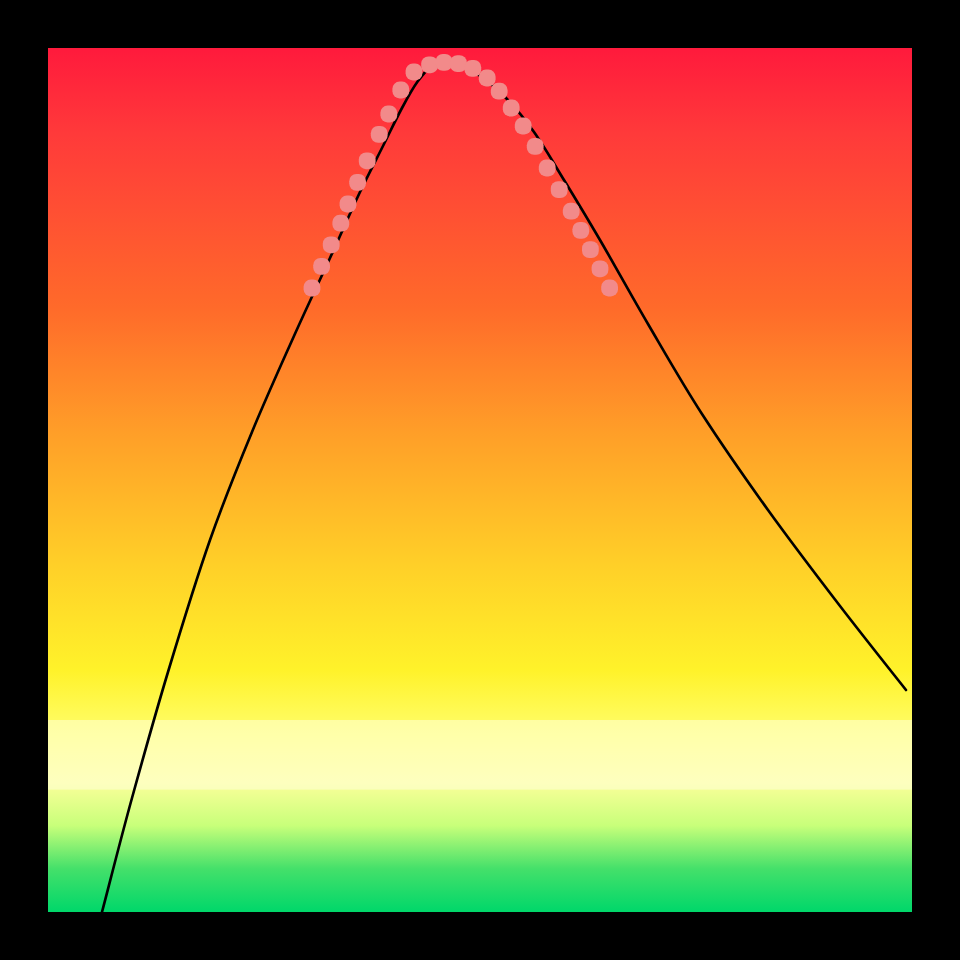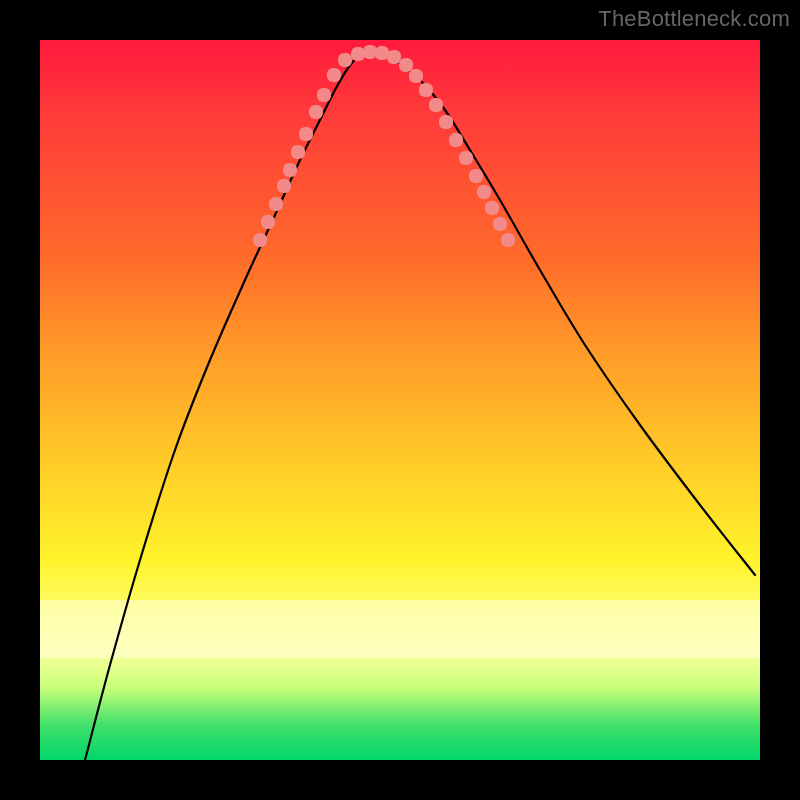--- a/index.html
+++ b/index.html
@@ -65,21 +65,20 @@
   }
   svg.curve {
     position: absolute;
     inset: 0;
   }
 </style>
 </head>
 <body>
 
 <div class="frame">
-  <div class="watermark">TheBottleneck.com</div>
 
   <div class="plot-area">
     <div class="gradient"></div>
     <div class="pale-band"></div>
 
     <svg class="curve" viewBox="0 0 720 720" preserveAspectRatio="none">
       <path id="curve-path" fill="none" stroke="#000" stroke-width="2.2" stroke-linecap="round" stroke-linejoin="round" d="M 45 720 C 49.2 704.2, 60.8 658.3, 70 625 C 79.2 591.7, 89.2 555.8, 100 520 C 110.8 484.2, 123.3 443.3, 135 410 C 146.7 376.7, 158.3 348.3, 170 320 C 181.7 291.7, 194.2 264.2, 205 240 C 215.8 215.8, 225.8 195.0, 235 175 C 244.2 155.0, 252.5 135.8, 260 120 C 267.5 104.2, 274.2 91.7, 280 80 C 285.8 68.3, 290.3 58.7, 295 50 C 299.7 41.3, 303.8 33.8, 308 28 C 312.2 22.2, 315.5 17.7, 320 15 C 324.5 12.3, 329.2 11.2, 335 12 C 340.8 12.8, 347.5 15.3, 355 20 C 362.5 24.7, 371.7 31.7, 380 40 C 388.3 48.3, 396.7 58.3, 405 70 C 413.3 81.7, 420.8 95.0, 430 110 C 439.2 125.0, 448.3 140.0, 460 160 C 471.7 180.0, 485.8 205.8, 500 230 C 514.2 254.2, 528.3 279.2, 545 305 C 561.7 330.8, 580.8 358.3, 600 385 C 619.2 411.7, 640.8 440.0, 660 465 C 679.2 490.0, 705.8 523.3, 715 535"></path>
       <g id="marker-group">
           <rect x="213" y="193" width="14" height="14" rx="6" ry="6" fill="#f28a8a"></rect>
           <rect x="221" y="175" width="14" height="14" rx="6" ry="6" fill="#f28a8a"></rect>

